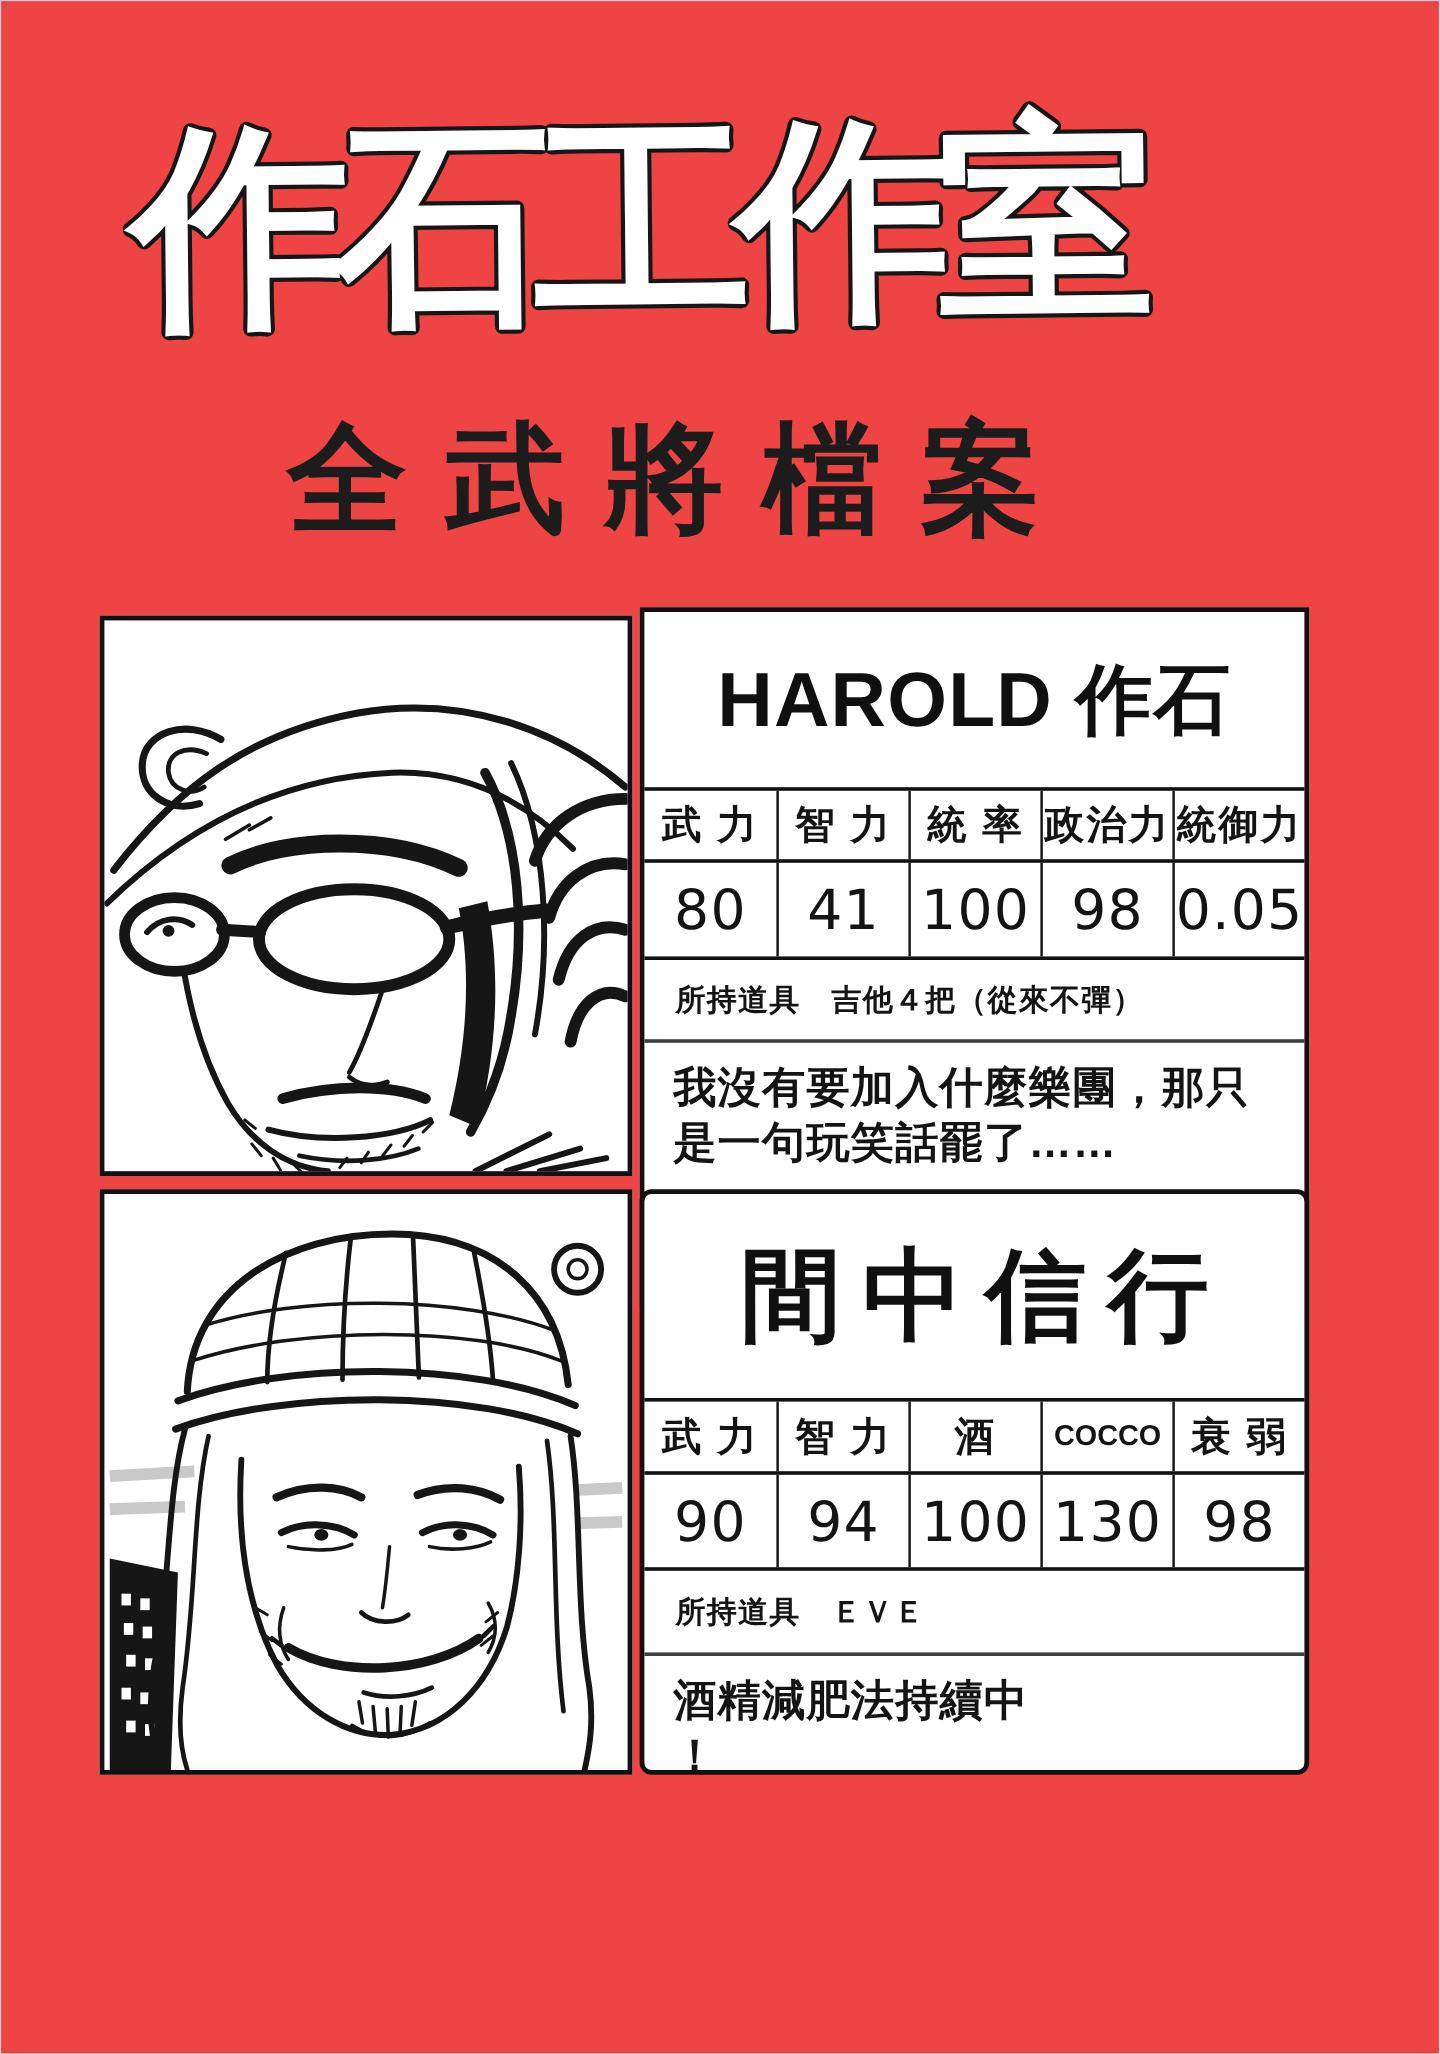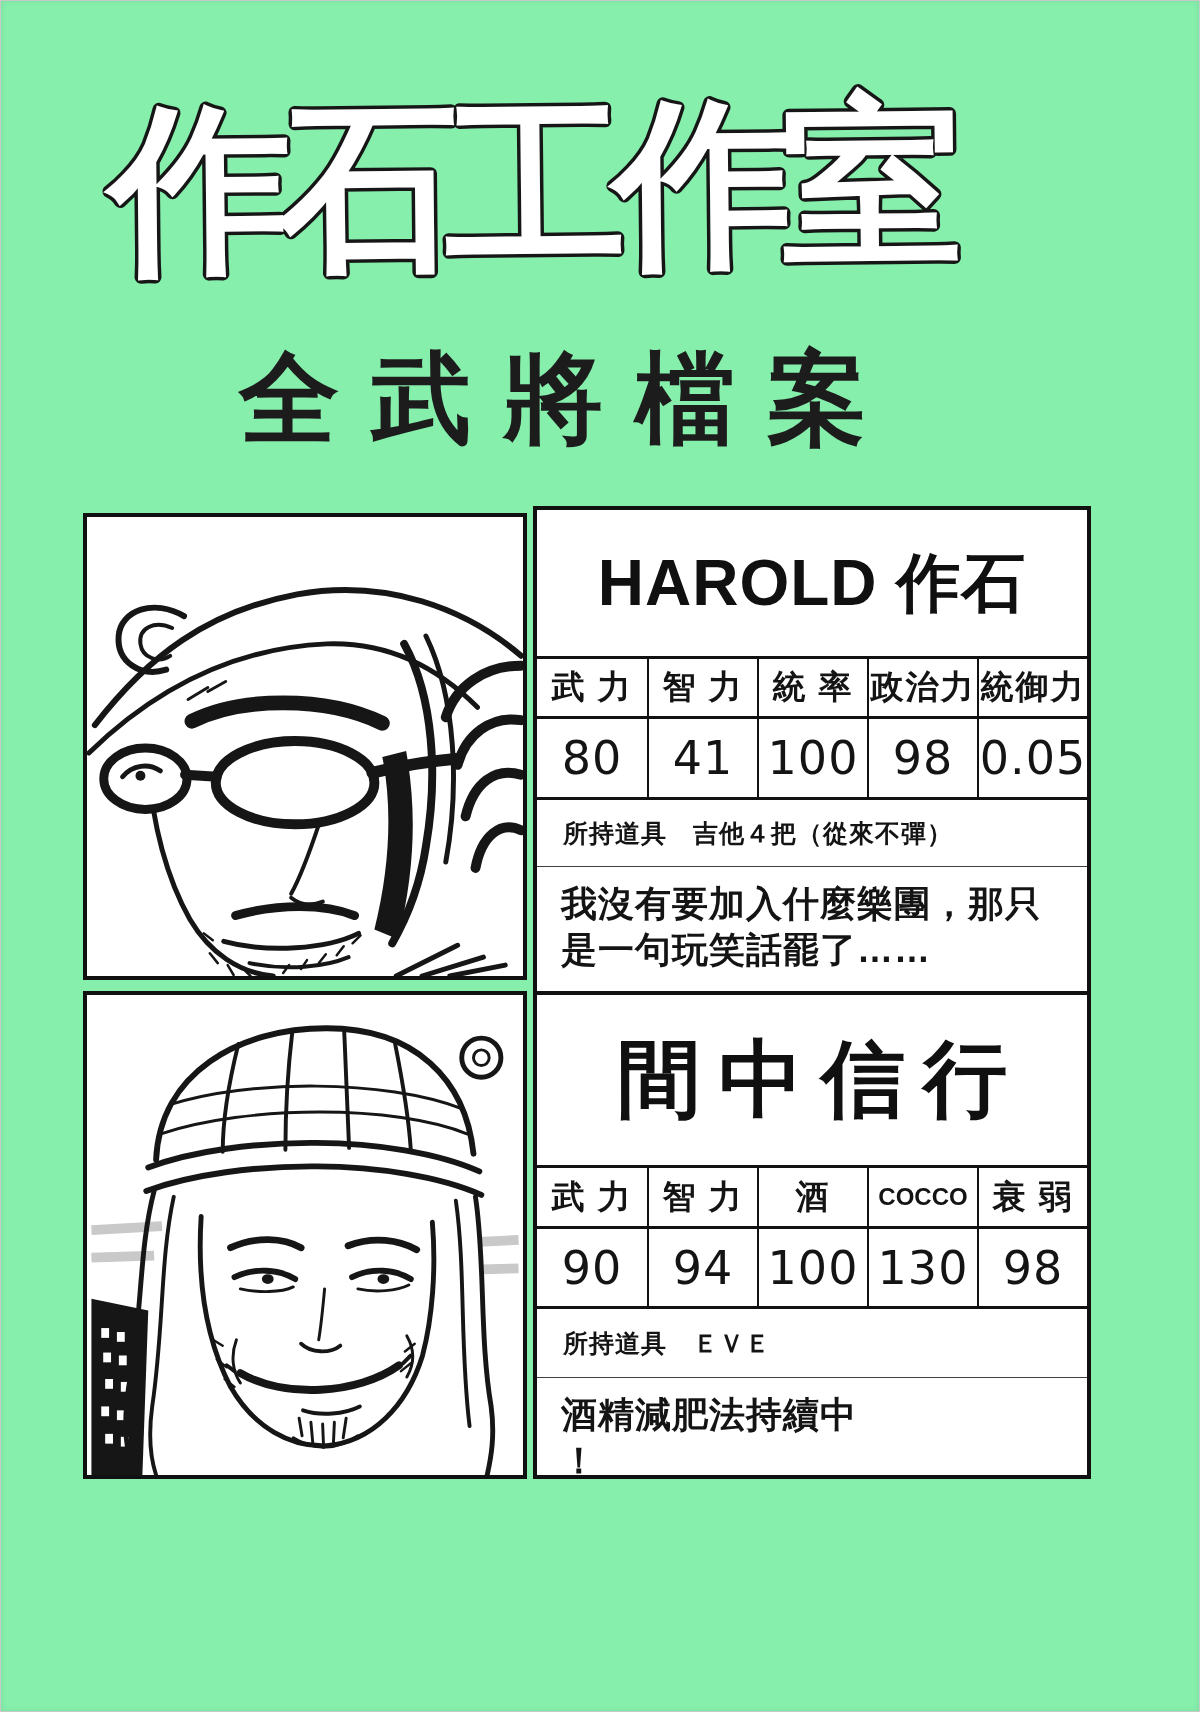--- a/index.html
+++ b/index.html
@@ -1,18 +1,18 @@
 <!DOCTYPE html>
 <html><head>
 <meta charset="utf-8">
 <style>
   html,body{margin:0;padding:0;background:#e8e8e8;}
   .page{
     position:relative;width:1200px;height:1712px;margin:0 auto;
-    background:#86efac;color:#141414;
+    background:#ef4444;color:#141414;
     font-family:"Liberation Sans",sans-serif;
     border:1px solid #c9c9c9;box-sizing:border-box;overflow:hidden;
     box-shadow:inset 0 0 6px rgba(0,0,0,.08);
   }
   .title-svg{position:absolute;left:88px;top:70px;transform:rotate(-.6deg);}
   .outline-title{
     font-family:"Liberation Sans",sans-serif;
     font-size:182px;font-weight:900;letter-spacing:-14px;
     fill:#fff;stroke:#161616;stroke-width:7px;
     paint-order:stroke;stroke-linejoin:round;
@@ -23,39 +23,39 @@
     font-size:100px;letter-spacing:32px;padding-left:16px;box-sizing:border-box;
     color:#1c1c1c;
   }
   .portrait{position:absolute;left:82px;width:436px;border:4px solid #111;background:#fff;}
   .p1{top:512px;height:459px;}
   .p2{top:990px;height:480px;}
   .portrait svg{display:block;width:100%;height:100%;}
 
   .info{position:absolute;left:532px;width:558px;border:4px solid #111;background:#fff;box-sizing:border-box;}
   .info1{top:505px;height:584px;}
-  .info2{top:990px;height:488px;}
+  .info2{top:990px;height:488px;border-radius:10px;}
 
   .name{display:flex;align-items:center;justify-content:center;font-weight:900;color:#101010;}
   .name1{height:146px;font-size:64px;letter-spacing:1px;}
   .name2{height:170px;font-size:84px;letter-spacing:18px;padding-left:18px;box-sizing:border-box;}
 
   .stat-row{display:grid;grid-template-columns:repeat(5,1fr);border-top:3px solid #111;box-sizing:border-box;}
   .stat-row .cell{display:flex;align-items:center;justify-content:center;border-left:2px solid #111;overflow:hidden;}
   .stat-row .cell:first-child{border-left:none;}
   .headers .cell{font-size:33px;font-weight:700;letter-spacing:2px;}
   .headers .cell.condensed{font-size:24px;letter-spacing:0;}
   .h1{height:60px;} .v1{height:81px;} .h2{height:61px;} .v2{height:80px;}
   .values .cell{font-size:46px;font-weight:400;font-family:"DejaVu Sans",sans-serif;letter-spacing:1px;}
 
   .item-row{display:flex;align-items:center;border-top:3px solid #111;box-sizing:border-box;
     padding-left:26px;font-size:25px;font-weight:700;letter-spacing:1px;}
   .i1{height:69px;} .i2{height:71px;}
 
-  .quote{border-top:1px solid #404040;box-sizing:border-box;padding:14px 20px 0 24px;
+  .quote{border-top:3px solid #404040;box-sizing:border-box;padding:14px 20px 0 24px;
     font-size:36px;font-weight:700;line-height:1.28;letter-spacing:1px;overflow:hidden;}
   .q2{}
 </style>
 </head>
 <body>
 
 <div class="page">
 
   <svg class="title-svg" width="880" height="230" viewBox="0 0 880 230">
     <text class="outline-title" x="440" y="178" text-anchor="middle">作石工作室</text>

